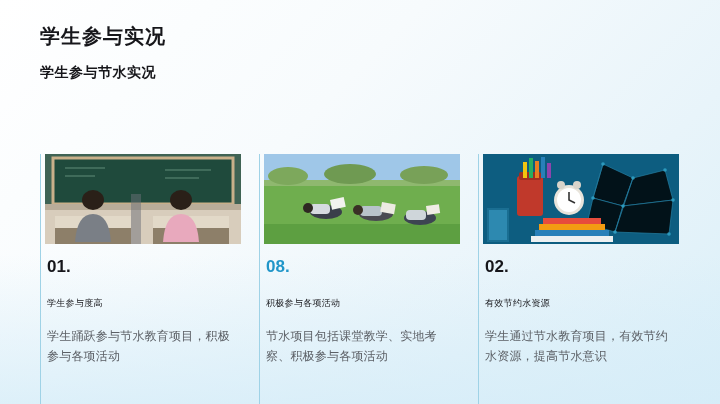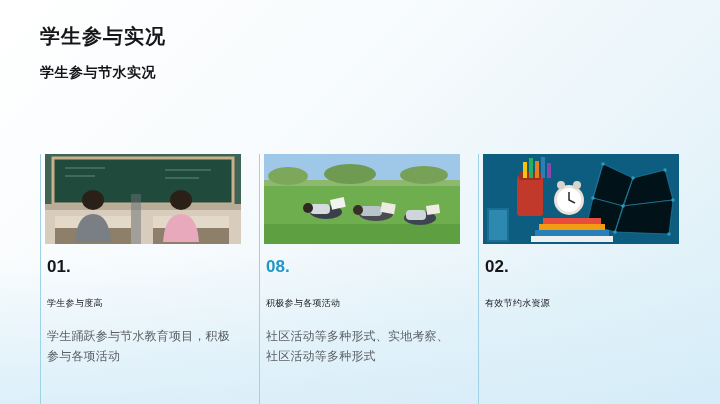--- a/index.html
+++ b/index.html
@@ -153,21 +153,21 @@
           <rect x="96" y="52" width="22" height="10" rx="4" fill="#b8c3cb"></rect>
           <ellipse cx="94" cy="56" rx="5" ry="5" fill="#3a2f26"></ellipse>
           <rect x="118" y="48" width="14" height="10" fill="#eceae2" transform="rotate(10 118 48)"></rect>
           <ellipse cx="156" cy="64" rx="16" ry="7" fill="#3d4452"></ellipse>
           <rect x="142" y="56" width="20" height="10" rx="4" fill="#cfd6da"></rect>
           <rect x="162" y="52" width="13" height="9" fill="#efece4" transform="rotate(-8 162 52)"></rect>
         </svg>
       </div>
       <div class="card-num" style="color:#2196c9">08.</div>
       <div class="card-heading">积极参与各项活动</div>
-      <div class="card-body">社区活动等多种形式、实地考察、社区活动等多种形式</div>
+      <div class="card-body">节水项目包括课堂教学、实地考察、积极参与各项活动</div>
     </div>
 
     <div class="card">
       <div class="card-photo">
         <svg width="196" height="90" viewBox="0 0 196 90">
           <rect x="0" y="0" width="196" height="90" fill="#0d5d80"></rect>
           <g stroke="#2a86ab" stroke-width="0.7" opacity="0.8">
             <path d="M120 10 L150 24 L140 52 L110 44 Z"></path>
             <path d="M150 24 L182 16 L190 46 L140 52 Z"></path>
             <path d="M110 44 L140 52 L132 78 L104 70 Z"></path>
@@ -202,16 +202,17 @@
           <rect x="60" y="64" width="58" height="6" fill="#e74c3c"></rect>
           <rect x="56" y="70" width="66" height="6" fill="#f39c12"></rect>
           <rect x="52" y="76" width="74" height="6" fill="#2980b9"></rect>
           <rect x="48" y="82" width="82" height="6" fill="#ecf0f1"></rect>
           <rect x="4" y="54" width="22" height="34" fill="#1a6e92"></rect>
           <rect x="6" y="56" width="18" height="30" fill="#2d89b0"></rect>
         </svg>
       </div>
       <div class="card-num" style="color: rgb(22, 22, 26);">02.</div>
       <div class="card-heading">有效节约水资源</div>
+      <div class="card-body">学生通过节水教育项目，有效节约水资源，提高节水意识</div>
     </div>
 
   </div>
 </div>
 
 </body></html>

